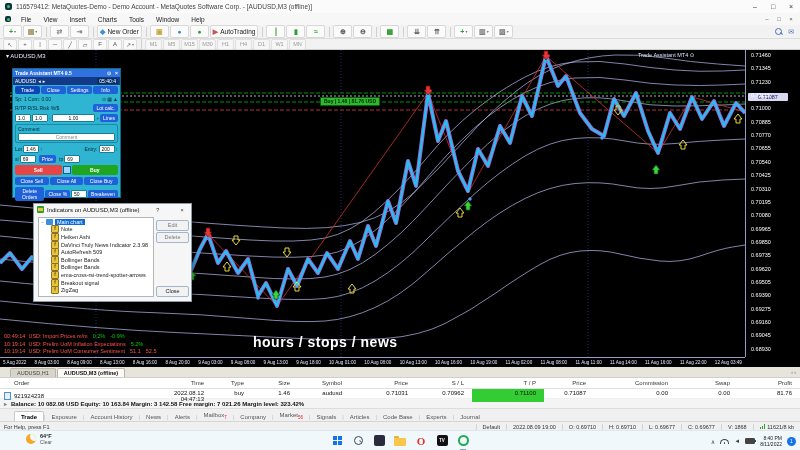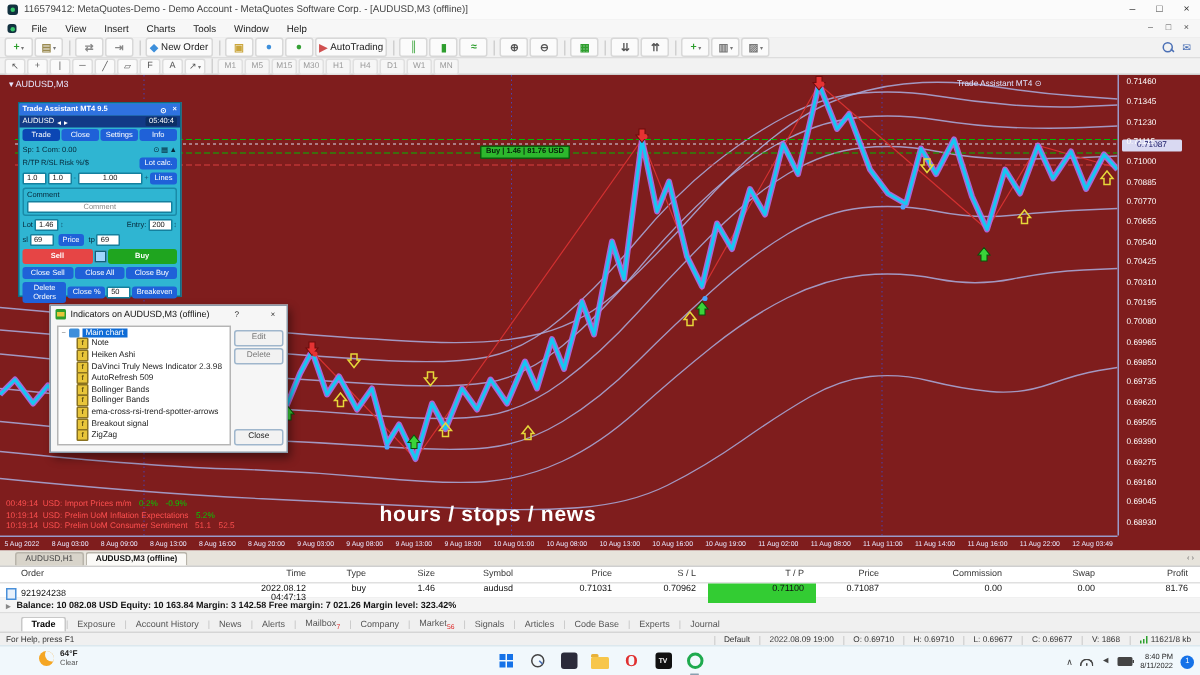--- a/index.html
+++ b/index.html
@@ -20,21 +20,21 @@
   .tbtn .lab{font-size:6.5px;color:#222;margin-left:2px;}
   .tsep{width:1px;height:10px;background:#d0d0d0;margin:0 3px;}
   .dd{font-size:4px;color:#777;margin-left:1px;}
   .tb-right{margin-left:auto;display:flex;align-items:center;margin-right:6px;gap:6px;}
   .mag{width:5px;height:5px;border:1.2px solid #4a6fb5;border-radius:50%;position:relative;}
   .mag::after{content:"";position:absolute;left:4px;top:4px;width:3px;height:1.2px;background:#4a6fb5;transform:rotate(45deg);}
   .toolbar2{position:absolute;left:0;top:39px;width:800px;height:11px;background:#f2f2f2;border-bottom:1px solid #cfcfcf;display:flex;align-items:center;padding-left:3px;box-sizing:border-box;}
   .tool{width:12px;height:9px;border:1px solid #ddd;border-radius:2px;background:#fafafa;font-size:6px;color:#555;display:flex;align-items:center;justify-content:center;margin-right:1px;}
   .tf{width:15px;height:9px;border:1px solid #e0e0e0;border-radius:2px;background:#f6f6f6;font-size:5.5px;color:#9a9a9a;display:flex;align-items:center;justify-content:center;margin-right:1px;}
   
-  .chart{position:absolute;left:0;top:50px;width:800px;height:317px;background:#7f1d1d;overflow:hidden;}
+  .chart{position:absolute;left:0;top:50px;width:800px;height:317px;background:#000000;overflow:hidden;}
   .chart svg{position:absolute;left:0;top:0;}
   .pscale{position:absolute;left:745px;top:0;width:55px;height:307px;border-left:1px solid #9a9ac8;}
   .ptick{position:absolute;left:5px;font-size:5.5px;color:#ffffff;}
   .curprice{position:absolute;left:2px;top:43px;width:40px;height:8px;background:#d9d9f2;color:#101060;font-size:5.5px;line-height:8px;text-align:center;border-radius:1px;}
   .symlab{position:absolute;left:6px;top:2px;font-size:6px;color:#e8e8ff;}
   .ta-ovl{position:absolute;left:638px;top:2px;font-size:5.5px;color:#dfe3ff;}
   .buybadge{position:absolute;left:320px;top:47px;background:#2db82d;border:1px solid #0c5c0c;color:#06230a;font-size:5px;line-height:7px;padding:0 3px;border-radius:1px;font-weight:bold;}
   .bigtext{position:absolute;left:253px;top:284px;font-size:14px;font-weight:bold;color:#ffffff;letter-spacing:.5px;}
   .news{position:absolute;left:4px;top:283px;font-size:5.5px;line-height:7.5px;}
   .news .t{margin-right:3px;}

